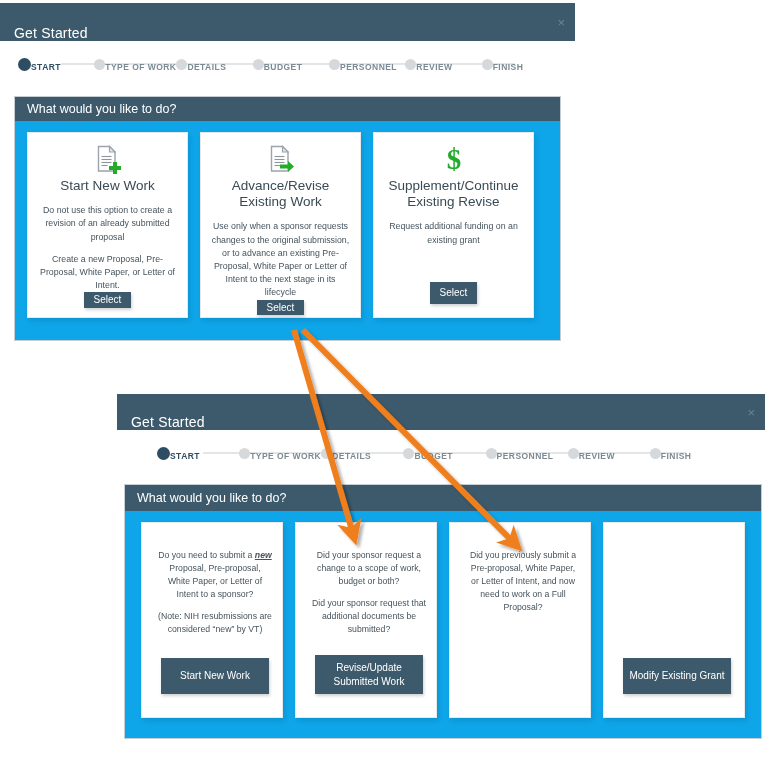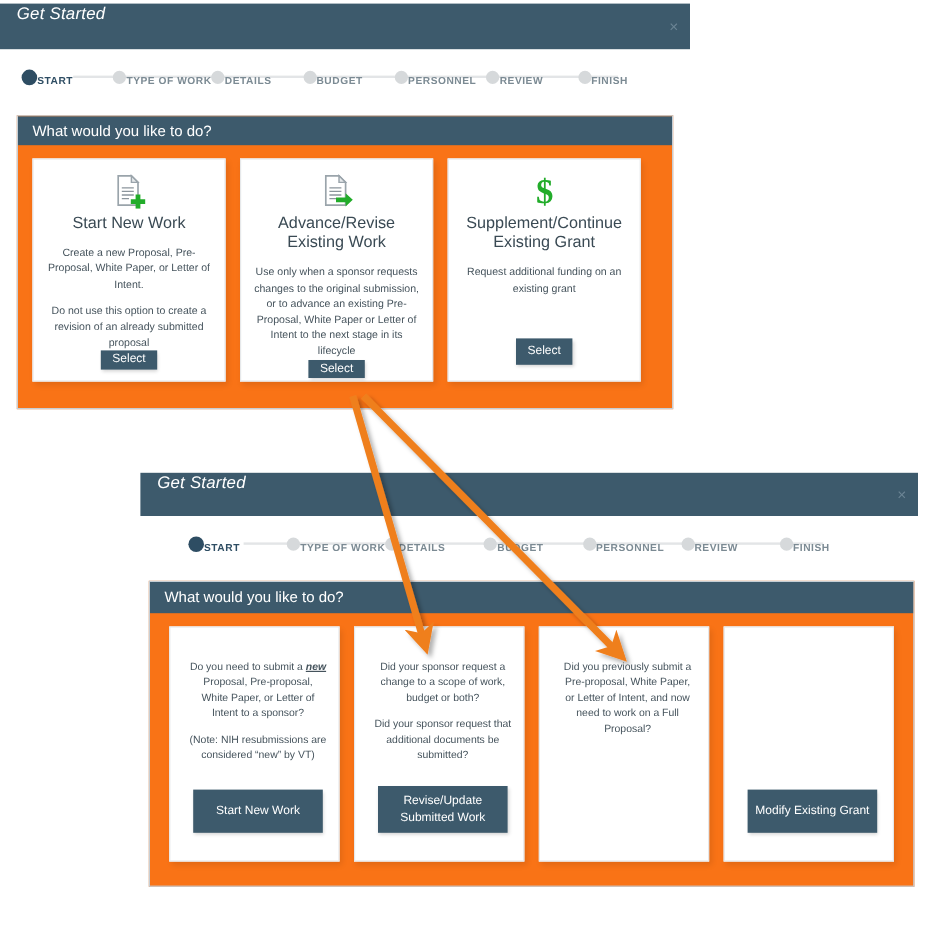--- a/index.html
+++ b/index.html
@@ -19,25 +19,24 @@
   
   .panel {
     position: absolute;
     background: #ffffff;
   }
   .panel-header {
     background: #3d5a6c;
     color: #ffffff;
     font-size: 14px;
     display: flex;
-    align-items: flex-start;
+    align-items: flex-end;
     padding: 0 14px;
     box-sizing: border-box;
     position: relative;
-    font-style: italic;
   }
   .panel-header .title {
     letter-spacing: .2px;
   }
   .close-icon {
     position: absolute;
     right: 10px;
     top: 50%;
     transform: translateY(-50%);
     color: #6b8494;
@@ -91,21 +90,21 @@
     top: 5px;
     height: 2px;
     background: #e3e5e7;
     z-index: 1;
   }
 
   
   .content-panel {
     border: 1px solid #c6ced4;
     box-sizing: border-box;
-    background: #f97316;
+    background: #0ea5e9;
   }
   .content-header {
     background: #3d5a6c;
     color: #ffffff;
     font-size: 12.5px;
     padding: 7px 12px;
     box-sizing: border-box;
   }
   .cards-row {
     display: flex;
@@ -275,22 +274,22 @@
               <line x1="8.5" y1="12.5" x2="18.5" y2="12.5"></line>
               <line x1="8.5" y1="15.5" x2="18.5" y2="15.5"></line>
               <line x1="8.5" y1="18.5" x2="18.5" y2="18.5"></line>
               <line x1="8.5" y1="21.5" x2="14.5" y2="21.5"></line>
             </g>
             <path d="M20 18 h4 v4 h4 v4 h-4 v4 h-4 v-4 h-4 v-4 h4 z" fill="#22ac2a"></path>
           </svg>
         </div>
         <div class="card-title">Start New Work</div>
         <div class="card-body">
+          <p>Do not use this option to create a revision of an already submitted proposal</p>
           <p>Create a new Proposal, Pre-Proposal, White Paper, or Letter of Intent.</p>
-          <p>Do not use this option to create a revision of an already submitted proposal</p>
         </div>
         <div class="spacer"></div>
         <button class="btn">Select</button>
       </div>
 
       <div class="card">
         <div class="card-icon">
           <svg width="30" height="30" viewBox="0 0 30 30">
             <path d="M5.5 2.5 h11 l5.5 5.5 v19 h-16.5 z" fill="#ffffff" stroke="#9aa4ab" stroke-width="1.4"></path>
             <path d="M16.5 2.5 v5.5 h5.5 z" fill="#e6e9eb" stroke="#9aa4ab" stroke-width="1.2"></path>
@@ -310,21 +309,21 @@
         <div class="spacer"></div>
         <button class="btn">Select</button>
       </div>
 
       <div class="card">
         <div class="card-icon">
           <svg width="30" height="30" viewBox="0 0 30 30">
             <text x="15" y="25" font-family="Liberation Serif, serif" font-size="29" font-weight="bold" fill="#22ac2a" text-anchor="middle">$</text>
           </svg>
         </div>
-        <div class="card-title">Supplement/Continue Existing Grant</div>
+        <div class="card-title">Supplement/Continue Existing Revise</div>
         <div class="card-body">
           <p>Request additional funding on an existing grant</p>
         </div>
         <div class="spacer"></div>
         <button class="btn">Select</button>
       </div>
 
     </div>
   </div>
 </div>

